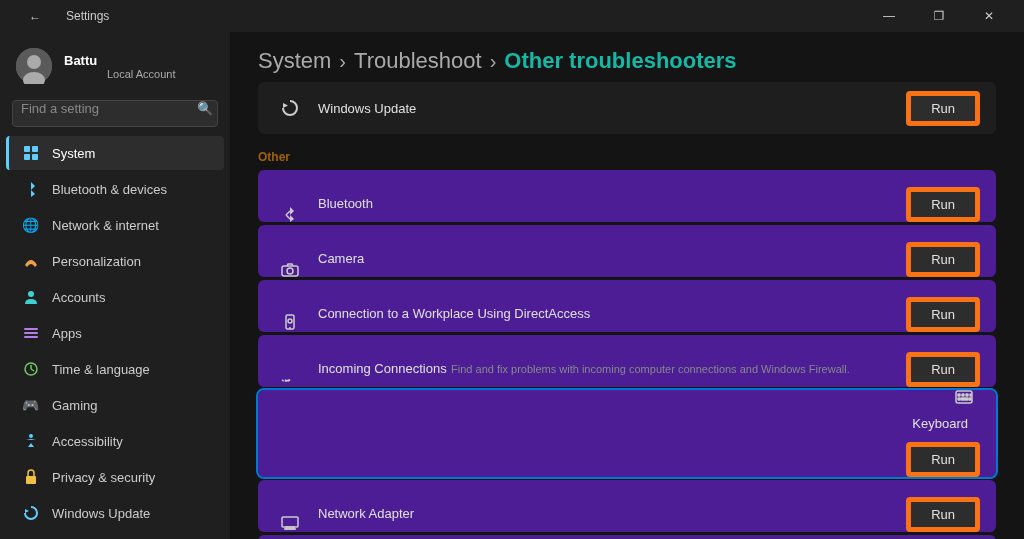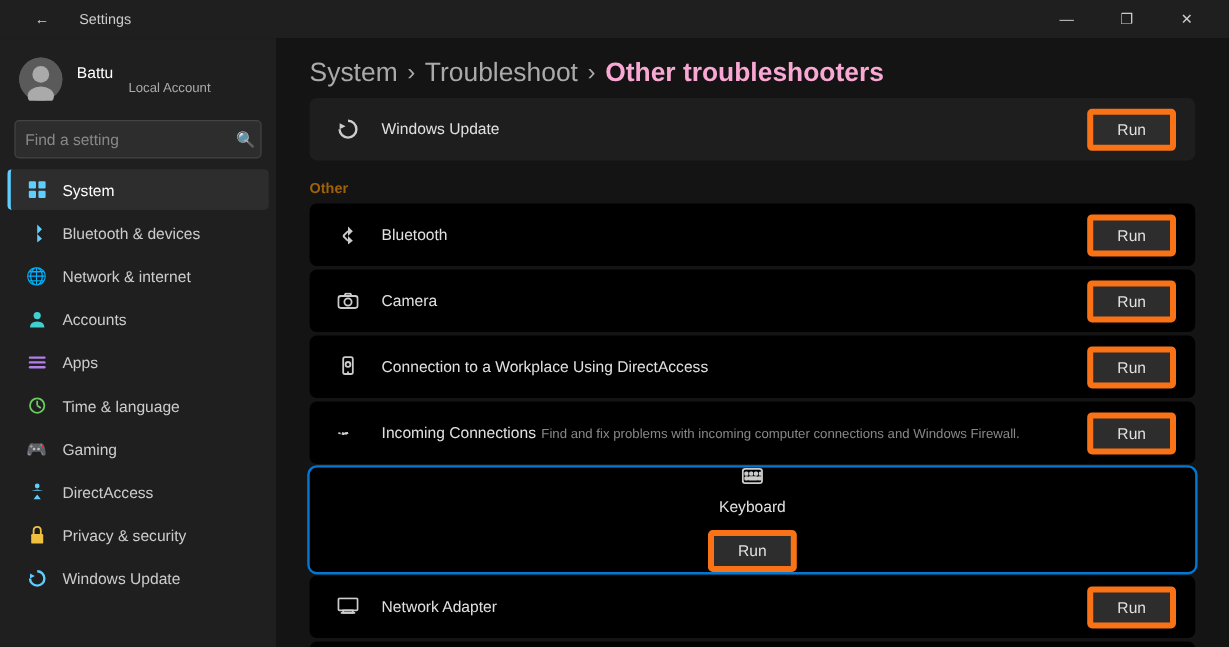--- a/index.html
+++ b/index.html
@@ -75,30 +75,30 @@
     .avatar-icon {
       width: 36px;
       height: 36px;
       border-radius: 50%;
       background: #6b6b6b;
       display: flex;
       align-items: center;
       justify-content: center;
     }
     .user-info { display: flex; flex-direction: column; }
-    .user-name { font-size: 13px; font-weight: 400; color: #fff; }
+    .user-name { font-size: 13px; font-weight: 700; color: #fff; }
     .user-type { font-size: 11px; color: #aaa; margin-left: 43px; }
 
     .search-box {
       margin: 4px 12px 8px;
       background: #2d2d2d;
       border: 1px solid #444;
       border-radius: 4px;
       display: flex;
-      align-items: center;
+      align-items: flex-start;
       padding: 0 8px;
       height: 32px;
     }
     .search-box input {
       background: transparent;
       border: none;
       outline: none;
       color: #ccc;
       font-size: 13px;
       flex: 1;
@@ -155,30 +155,30 @@
       display: flex;
       align-items: center;
       gap: 8px;
     }
     .breadcrumb-link {
       color: #aaa;
       font-weight: 400;
       cursor: pointer;
     }
     .breadcrumb-sep { color: #aaa; font-weight: 300; font-size: 20px; }
-    .breadcrumb-current { color: #f9a8d4; }
+    .breadcrumb-current { color: #14b8a6; }
 
     .section-container {
       padding: 0 28px 16px;
     }
 
     .troubleshooter-row {
       display: flex;
-      align-items: center;
-      background: #000000;
+      align-items: flex-end;
+      background: #4c1d95;
       border-radius: 6px;
       margin-bottom: 3px;
       padding: 0 16px;
       min-height: 52px;
     }
     .troubleshooter-row.highlighted {
       outline: 2px solid #0078d4;
       flex-direction: column;
     }
 
@@ -296,20 +296,28 @@
           </svg>
       </span>
       <span>Bluetooth &amp; devices</span>
     </div>
 
     <div class="nav-item">
       <span class="nav-icon teal">🌐</span>
       <span>Network &amp; internet</span>
     </div>
 
+    <div class="nav-item">
+      <span class="nav-icon orange">
+        <svg width="16" height="16" viewBox="0 0 16 16" fill="currentColor">
+            <path d="M2 12 Q8 2 14 12 L12 14 Q8 8 4 14Z"></path>
+          </svg>
+      </span>
+      <span>Personalization</span>
+    </div>
 
     <div class="nav-item">
       <span class="nav-icon cyan">
         <svg width="16" height="16" viewBox="0 0 16 16" fill="currentColor">
             <circle cx="8" cy="5" r="3"></circle>
             <path d="M2 15 Q2 10 8 10 Q14 10 14 15Z"></path>
           </svg>
       </span>
       <span>Accounts</span>
     </div>
@@ -341,21 +349,21 @@
       <span>Gaming</span>
     </div>
 
     <div class="nav-item">
       <span class="nav-icon blue">
         <svg width="16" height="16" viewBox="0 0 16 16" fill="currentColor">
             <circle cx="8" cy="3" r="2"></circle>
             <path d="M3 7 L8 6 L13 7 M8 6 L8 14 M5 14 L8 10 L11 14"></path>
           </svg>
       </span>
-      <span>DirectAccess</span>
+      <span>Accessibility</span>
     </div>
 
     <div class="nav-item">
       <span class="nav-icon yellow">
         <svg width="14" height="16" viewBox="0 0 14 16" fill="currentColor">
             <rect x="2" y="7" width="10" height="8" rx="1"></rect>
             <path d="M4 7 L4 4 Q4 1 7 1 Q10 1 10 4 L10 7" fill="none" stroke="currentColor" stroke-width="1.5"></path>
           </svg>
       </span>
       <span>Privacy &amp; security</span>

